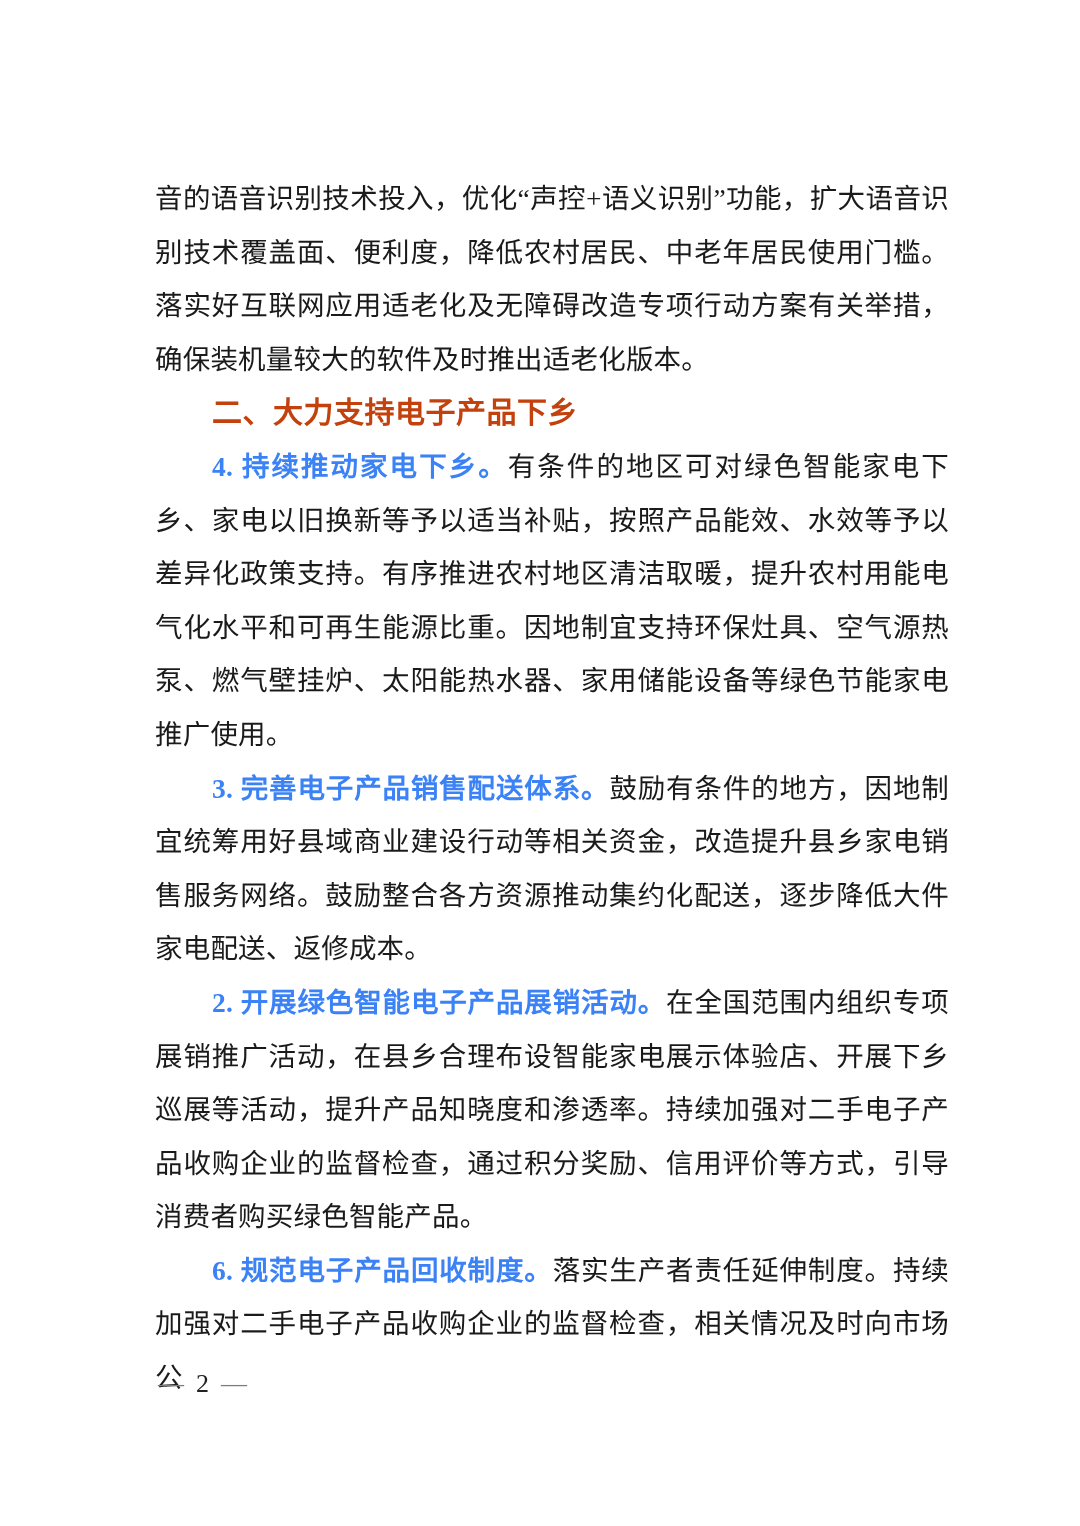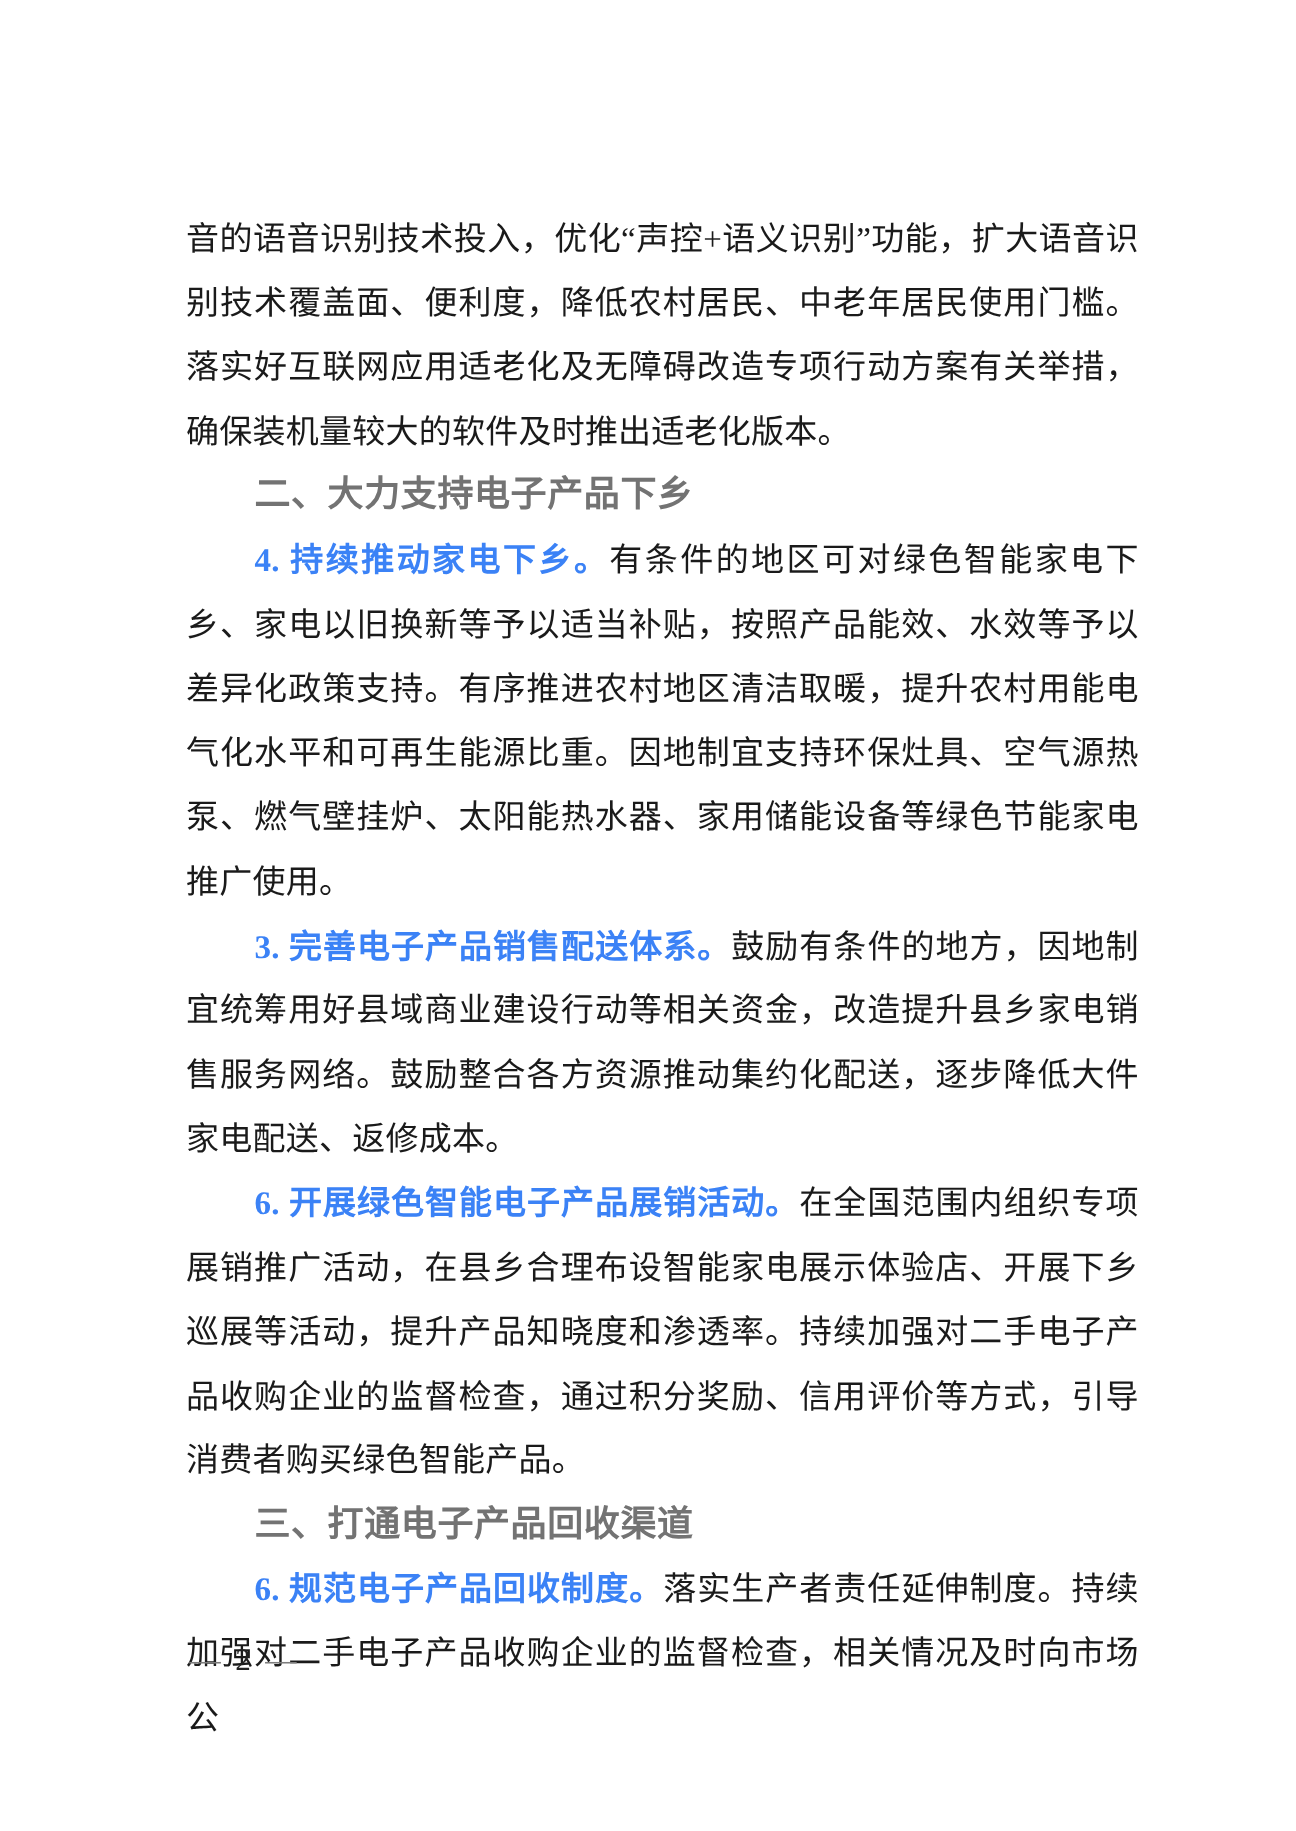--- a/index.html
+++ b/index.html
@@ -36,21 +36,21 @@
     text-indent: 57px;
   }
   .section-heading {
     margin: 0;
     font-family: Liberation Sans, sans-serif;
     font-weight: bold;
     font-size: 30px;
     line-height: 53.6px;
     text-indent: 57px;
     letter-spacing: 0.5px;
-    color: #737373;
+    color: #c2410c;
   }
   .item-lead {
     font-weight: bold;
     color: #3b82f6;
   }
   .footer {
     position: absolute;
     left: 146px;
     top: 1368px;
     font-size: 26px;
@@ -74,23 +74,22 @@
   <div class="content">
 
     <p class="body-para">音的语音识别技术投入，优化“声控+语义识别”功能，扩大语音识别技术覆盖面、便利度，降低农村居民、中老年居民使用门槛。落实好互联网应用适老化及无障碍改造专项行动方案有关举措，确保装机量较大的软件及时推出适老化版本。</p>
 
     <h2 class="section-heading">二、大力支持电子产品下乡</h2>
 
     <p class="body-para indent"><span class="item-lead">4. 持续推动家电下乡。</span><span>有条件的地区可对绿色智能家电下乡、家电以旧换新等予以适当补贴，按照产品能效、水效等予以差异化政策支持。有序推进农村地区清洁取暖，提升农村用能电气化水平和可再生能源比重。因地制宜支持环保灶具、空气源热泵、燃气壁挂炉、太阳能热水器、家用储能设备等绿色节能家电推广使用。</span></p>
 
     <p class="body-para indent"><span class="item-lead">3. 完善电子产品销售配送体系。</span><span>鼓励有条件的地方，因地制宜统筹用好县域商业建设行动等相关资金，改造提升县乡家电销售服务网络。鼓励整合各方资源推动集约化配送，逐步降低大件家电配送、返修成本。</span></p>
 
-    <p class="body-para indent"><span class="item-lead">6. 开展绿色智能电子产品展销活动。</span><span>在全国范围内组织专项展销推广活动，在县乡合理布设智能家电展示体验店、开展下乡巡展等活动，提升产品知晓度和渗透率。持续加强对二手电子产品收购企业的监督检查，通过积分奖励、信用评价等方式，引导消费者购买绿色智能产品。</span></p>
+    <p class="body-para indent"><span class="item-lead">2. 开展绿色智能电子产品展销活动。</span><span>在全国范围内组织专项展销推广活动，在县乡合理布设智能家电展示体验店、开展下乡巡展等活动，提升产品知晓度和渗透率。持续加强对二手电子产品收购企业的监督检查，通过积分奖励、信用评价等方式，引导消费者购买绿色智能产品。</span></p>
 
-    <h2 class="section-heading">三、打通电子产品回收渠道</h2>
 
     <p class="body-para indent"><span class="item-lead">6. 规范电子产品回收制度。</span><span>落实生产者责任延伸制度。持续加强对二手电子产品收购企业的监督检查，相关情况及时向市场公</span></p>
 
   </div>
 
   <div class="footer"><span class="dash">—</span><span class="num">2</span><span class="dash">—</span></div>
 
 </div>
 
 </body></html>

